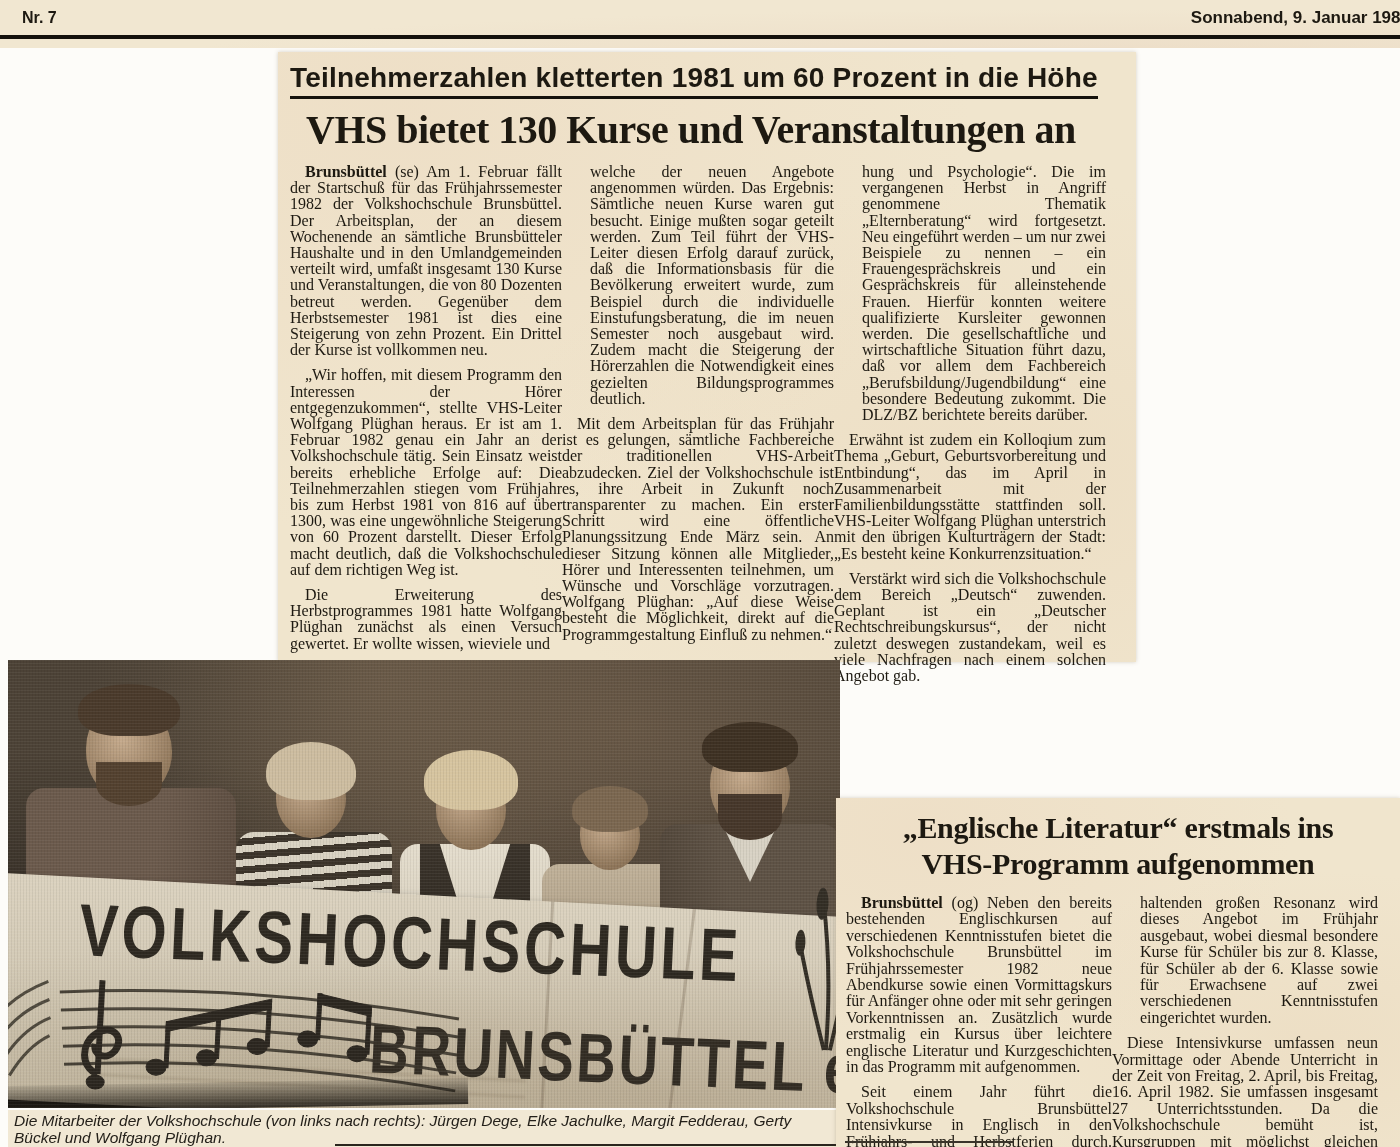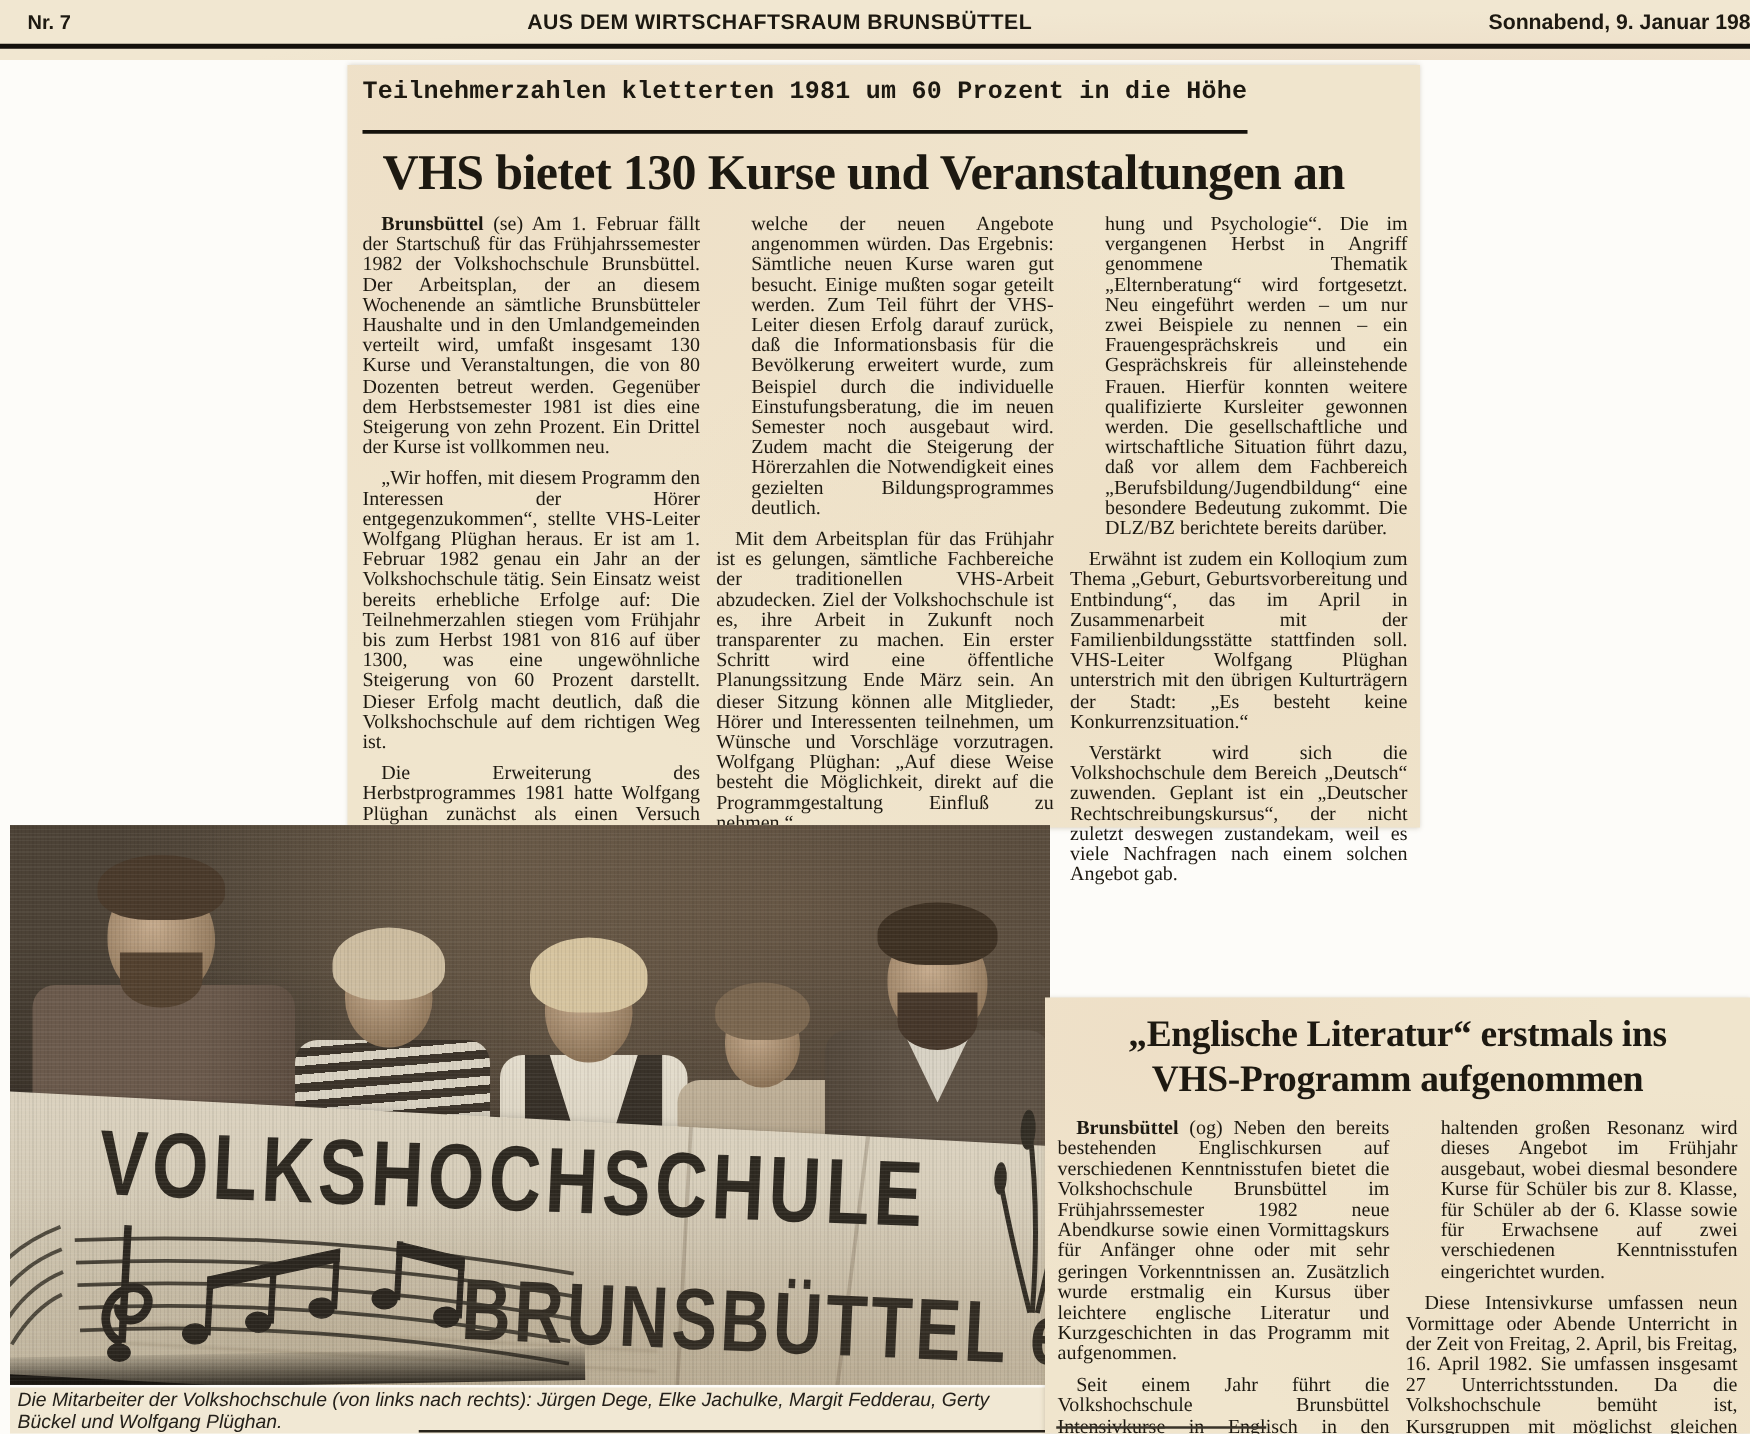--- a/index.html
+++ b/index.html
@@ -36,29 +36,29 @@
       radial-gradient(ellipse at 15% 10%, rgba(228,196,170,.18), transparent 55%),
       radial-gradient(ellipse at 85% 70%, rgba(219,186,150,.15), transparent 50%),
       #f0e5cd;
     box-shadow:0 0 4px rgba(90,70,40,.25);
   }
   .clip-main{left:278px;top:52px;width:858px;height:610px;padding:10px 10px 0 12px;box-sizing:border-box;}
   .clip-second{left:836px;top:798px;width:564px;height:349px;padding:10px 10px 0 10px;box-sizing:border-box;}
 
   .kicker{
     display:inline-block;
-    font-family:Liberation Mono, monospace;font-weight:bold;font-size:20px;
-    border-bottom:3px solid #15120c;padding-bottom:19px;letter-spacing:.2px;
+    font-family:Liberation Sans, sans-serif;font-weight:bold;font-size:28px;
+    border-bottom:3px solid #15120c;padding-bottom:2px;letter-spacing:.2px;
   }
   .headline-main{
     margin-top:10px;
     font-family:"Liberation Serif", serif;font-weight:bold;
     font-size:40px;letter-spacing:-.5px;line-height:1.05;white-space:nowrap;margin-left:16px;
   }
-  .cols{display:flex;gap:13px;margin-top:13px;}
+  .cols{display:flex;margin-top:13px;}
   .col{width:272px;font-size:16px;line-height:16.2px;text-align:justify;}
   .clip-second .col{width:266px;font-size:16px;line-height:16.4px;}
   .col p{margin:0 0 9px 0;text-indent:15px;}
   .col p.cont{text-indent:0;margin-left:28px;}
   .headline-second{
     font-family:"Liberation Serif", serif;font-weight:bold;
     font-size:30px;line-height:36px;letter-spacing:-.3px;margin:2px 0 8px 0;text-align:center;
   }
   
   .photo{
@@ -151,21 +151,20 @@
   .caption-rule{position:absolute;left:335px;top:1144px;width:502px;height:2px;background:#2a251d;}
   .second-rule{position:absolute;left:845px;top:1141px;width:168px;height:2px;background:#3a342a;}
   b{font-weight:bold;}
 </style>
 </head>
 <body>
 
 <div class="masthead">
   <div class="masthead-row">
     <span class="mast-left">Nr. 7</span>
-    <span class="mast-center">AUS DEM WIRTSCHAFTSRAUM BRUNSBÜTTEL</span>
     <span class="mast-right">Sonnabend, 9. Januar 1982</span>
   </div>
   <div class="mast-rule"></div>
 </div>
 
 <div class="clip clip-main">
   <div class="kicker">Teilnehmerzahlen kletterten 1981 um 60 Prozent in die Höhe</div>
   <div class="headline-main">VHS bietet 130 Kurse und Veranstaltungen an</div>
   <div class="cols">
     <div class="col">

